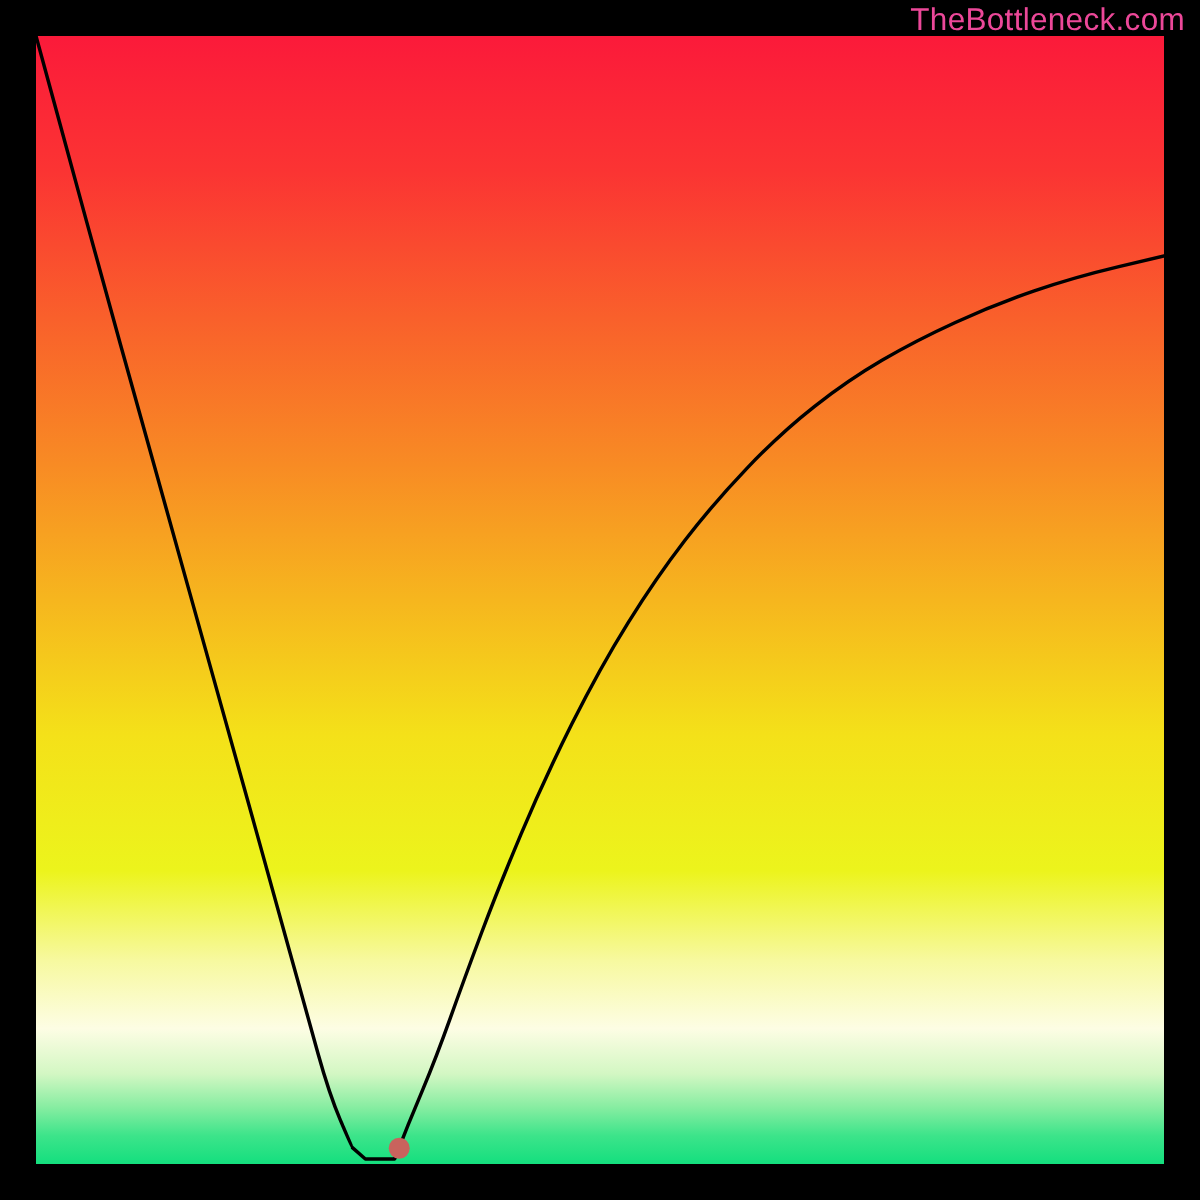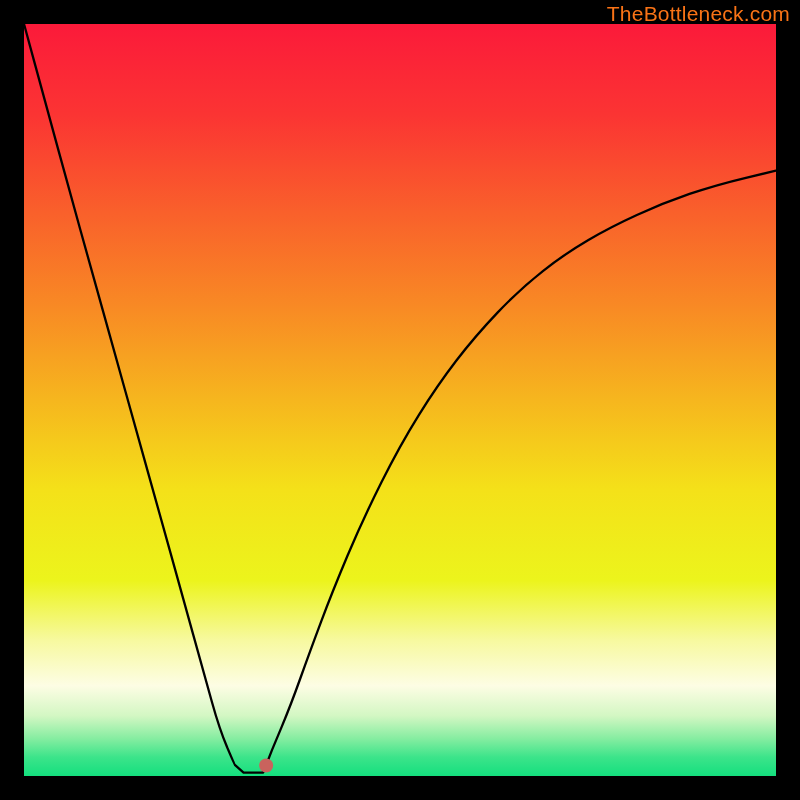--- a/index.html
+++ b/index.html
@@ -23,21 +23,21 @@
     position: absolute;
     left: 24px;
     top: 24px;
     width: 752px;
     height: 752px;
   }
   .watermark {
     position: absolute;
     top: 2px;
     right: 10px;
-    color: #f97316;
+    color: #ec4899;
     font-size: 21px;
     font-weight: 500;
     letter-spacing: 0.2px;
     text-align: right;
   }
   svg {
     display: block;
   }
 </style>
 </head>

